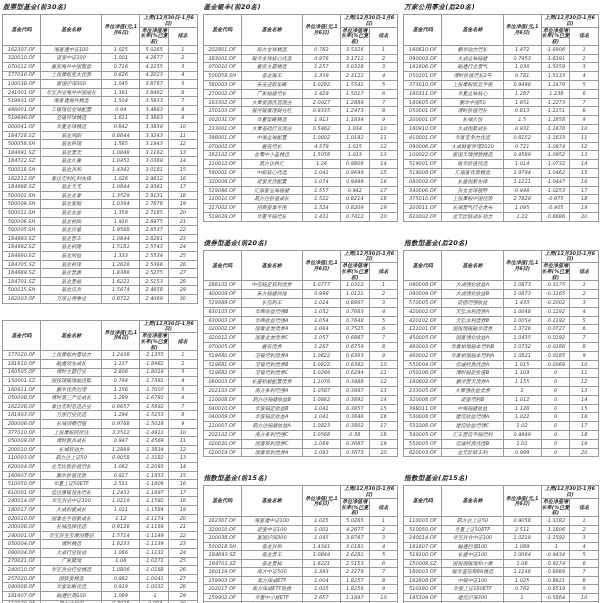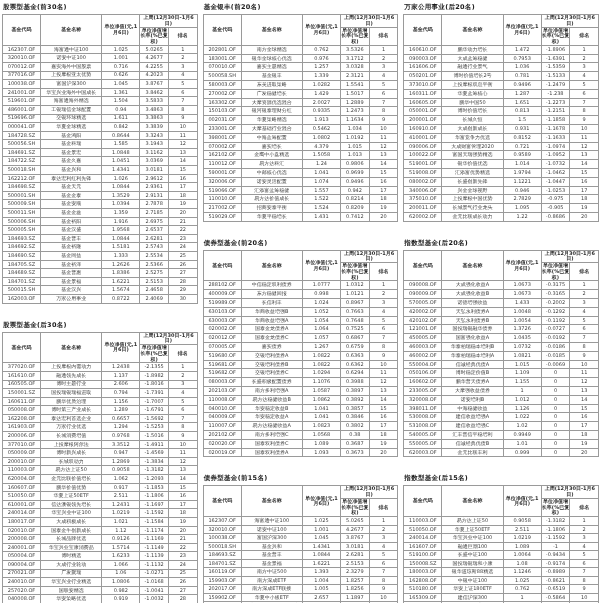--- a/index.html
+++ b/index.html
@@ -3,21 +3,21 @@
 <meta charset="utf-8">
 <style>
   html,body{margin:0;padding:0;}
   body{
     width:600px;height:603px;overflow:hidden;
     background:#ffffff;color:#3b3b3b;
     font-family:"DejaVu Sans","Liberation Sans",sans-serif;
   }
   .wrap{display:flex;gap:5px;padding:2px 1px 0 2px;align-items:flex-start;}
   .col{flex:1;min-width:0;display:flex;flex-direction:column;}
-  section{display:block;}
+  section{display:block;font-style:italic;}
   section + section{margin-top:16px;}
   .tbl-title{
     font-size:6.5px;font-weight:bold;color:#1c1c1c;
     margin:1px 0 2px 1px;letter-spacing:0.3px;white-space:nowrap;
   }
   table{border-collapse:collapse;width:100%;table-layout:fixed;}
   th,td{
     border:1px solid #9a9a9a;
     padding:0 1px;font-size:5px;line-height:1.15;
     text-align:center;vertical-align:middle;
@@ -264,21 +264,20 @@
               <td class="c-code">162003.OF</td>
               <td class="c-name">万家公用事业</td>
               <td class="c-nav">0.8722</td>
               <td class="c-growth">2.4069</td>
               <td class="c-rank">30</td>
             </tr>
           </tbody>
         </table>
       </section>
     <section>
-        <div class="tbl-title">股票型基金(后30名)</div>
         <table class="rows30">
           <thead>
             <tr>
               <th rowspan="2" class="c-code">基金代码</th>
               <th rowspan="2" class="c-name">基金名称</th>
               <th rowspan="2" class="c-nav">单位净值(元,1月6日)</th>
               <th colspan="2" class="c-week">上周(12月30日-1月6日)</th>
             </tr>
             <tr>
               <th class="c-growth">单位净值增长率(%已复权)</th>
@@ -813,21 +812,21 @@
               <td class="c-code">020019.OF</td>
               <td class="c-name">国泰双利债券A</td>
               <td class="c-nav">1.093</td>
               <td class="c-growth">0.3673</td>
               <td class="c-rank">20</td>
             </tr>
           </tbody>
         </table>
       </section>
     <section>
-        <div class="tbl-title">债券型基金(前15名)</div>
+        <div class="tbl-title">指数型基金(前15名)</div>
         <table class="rows15">
           <thead>
             <tr>
               <th rowspan="2" class="c-code">基金代码</th>
               <th rowspan="2" class="c-name">基金名称</th>
               <th rowspan="2" class="c-nav">单位净值(元,1月6日)</th>
               <th colspan="2" class="c-week">上周(12月30日-1月6日)</th>
             </tr>
             <tr>
               <th class="c-growth">单位净值增长率(%已复权)</th>

